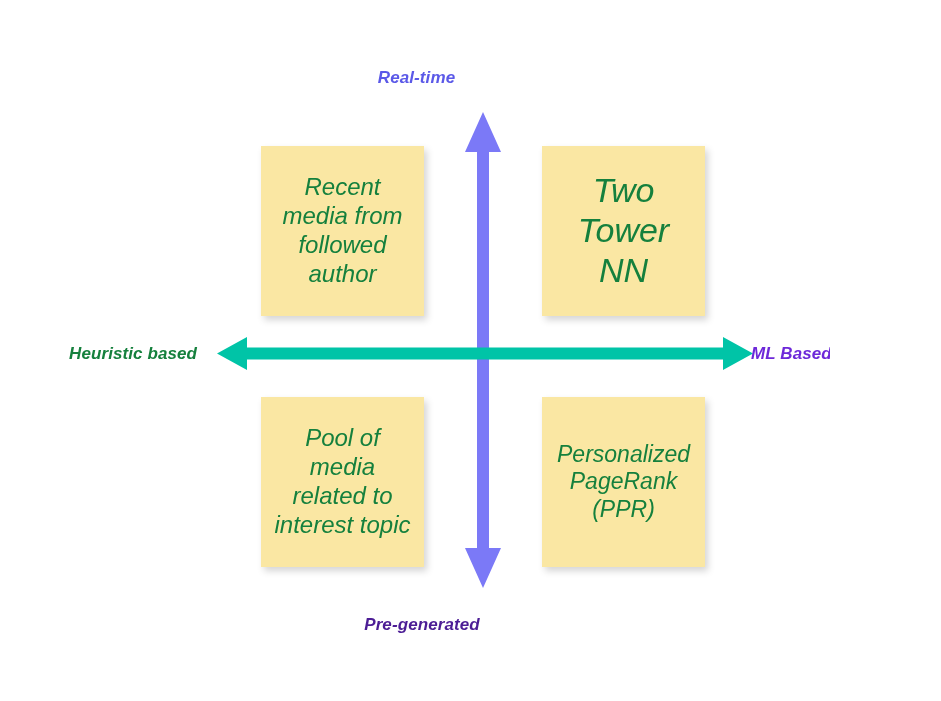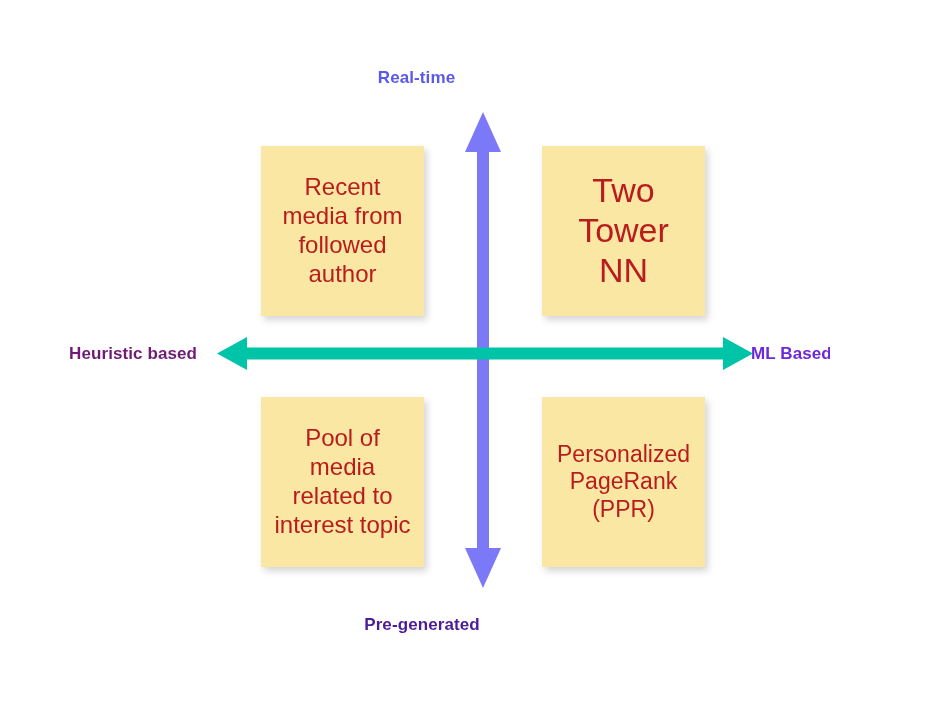--- a/index.html
+++ b/index.html
@@ -9,20 +9,21 @@
   }
   body {
     font-family: "Liberation Sans", sans-serif;
   }
   #canvas {
     position: relative;
     width: 830px;
     height: 701px;
     background: #ffffff;
     overflow: hidden;
+    font-style: italic;
   }
 
   
   .axis-label {
     position: absolute;
     font-weight: bold;
     font-size: 17px;
     letter-spacing: 0.1px;
     white-space: nowrap;
     line-height: 1;
@@ -37,21 +38,21 @@
   }
   #label-bottom {
     color: #4c1d95;
     left: 0;
     right: 0;
     top: 616px;
     text-align: center;
     margin-left: 14px;
   }
   #label-left {
-    color: #701a75;
+    color: #15803d;
     left: 69px;
     top: 345px;
   }
   #label-right {
     color: #6d28d9;
     left: 751px;
     top: 345px;
   }
 
   
@@ -79,21 +80,21 @@
     background: #fae7a3;
     box-shadow: 3px 4px 7px rgba(0, 0, 0, 0.17);
     display: flex;
     align-items: center;
     justify-content: center;
     box-sizing: border-box;
     padding: 6px 8px;
   }
   .sticky-text {
     text-align: center;
-    color: #b91c1c;
+    color: #15803d;
     font-size: 24px;
     line-height: 1.2;
     white-space: pre-line;
     font-family: "Liberation Sans", sans-serif;
   }
   #note-top-left  { left: 261px; top: 146px; }
   #note-top-right { left: 542px; top: 146px; }
   #note-bottom-left  { left: 261px; top: 397px; }
   #note-bottom-right { left: 542px; top: 397px; }
 

